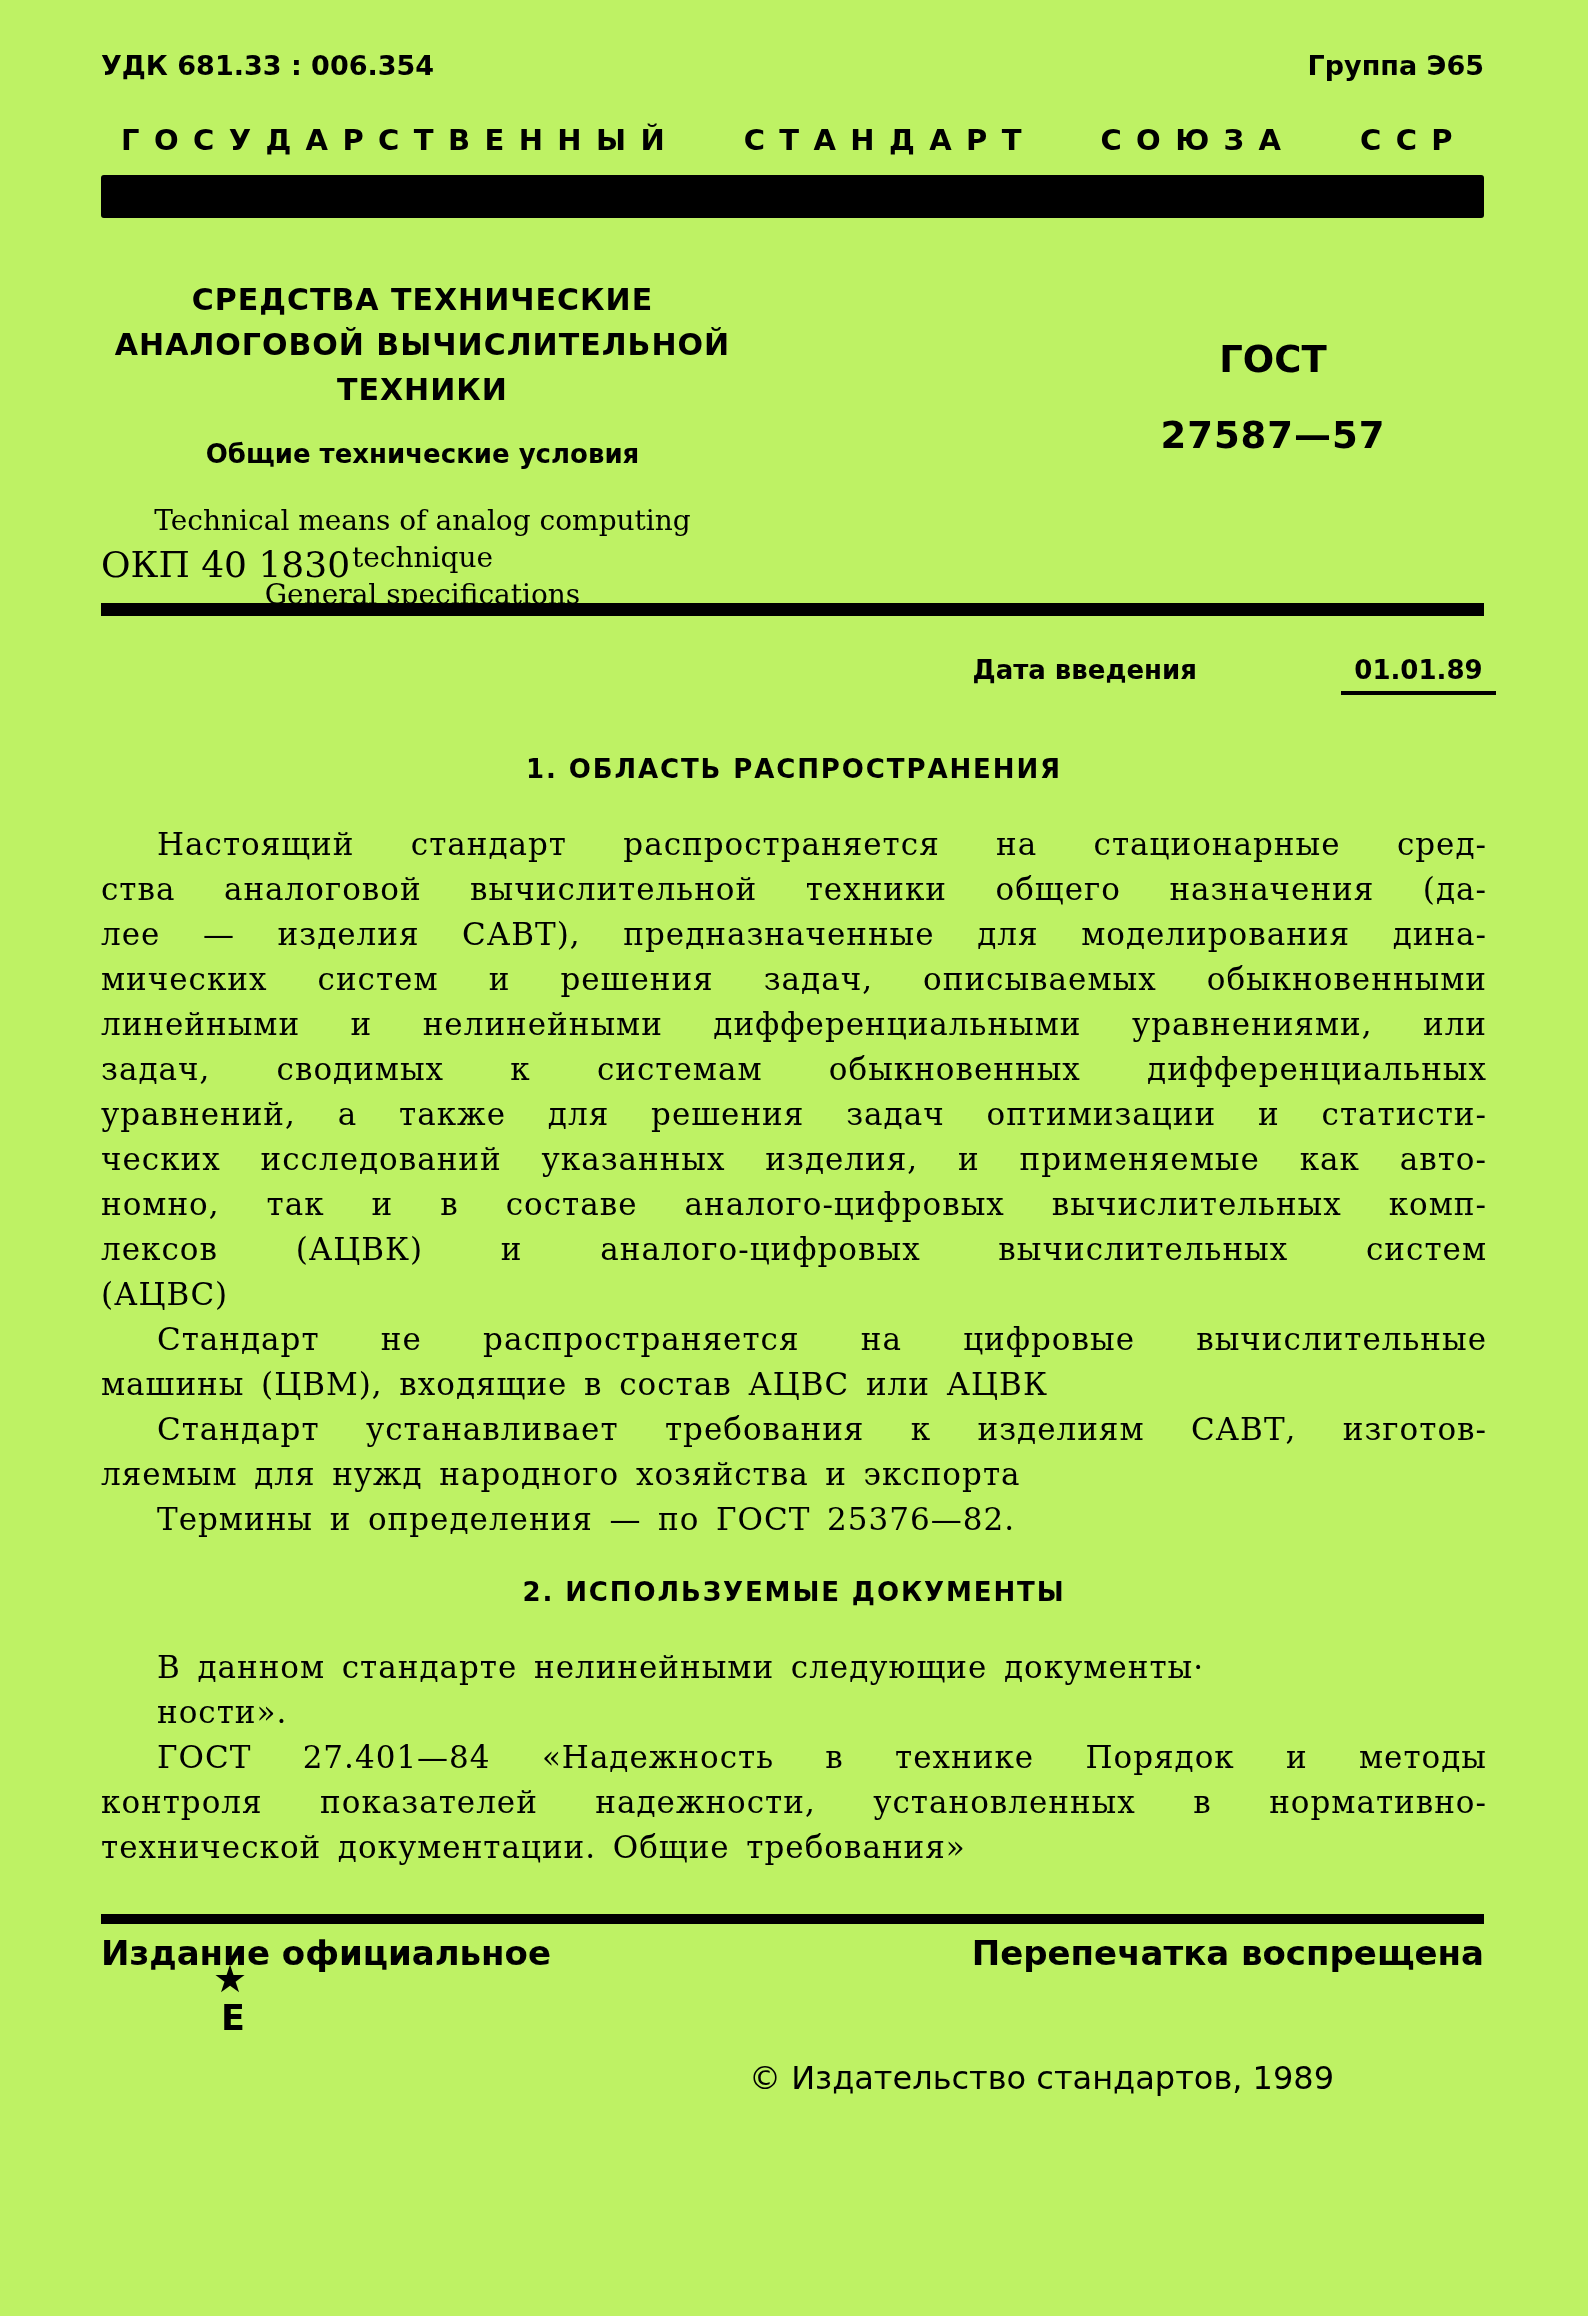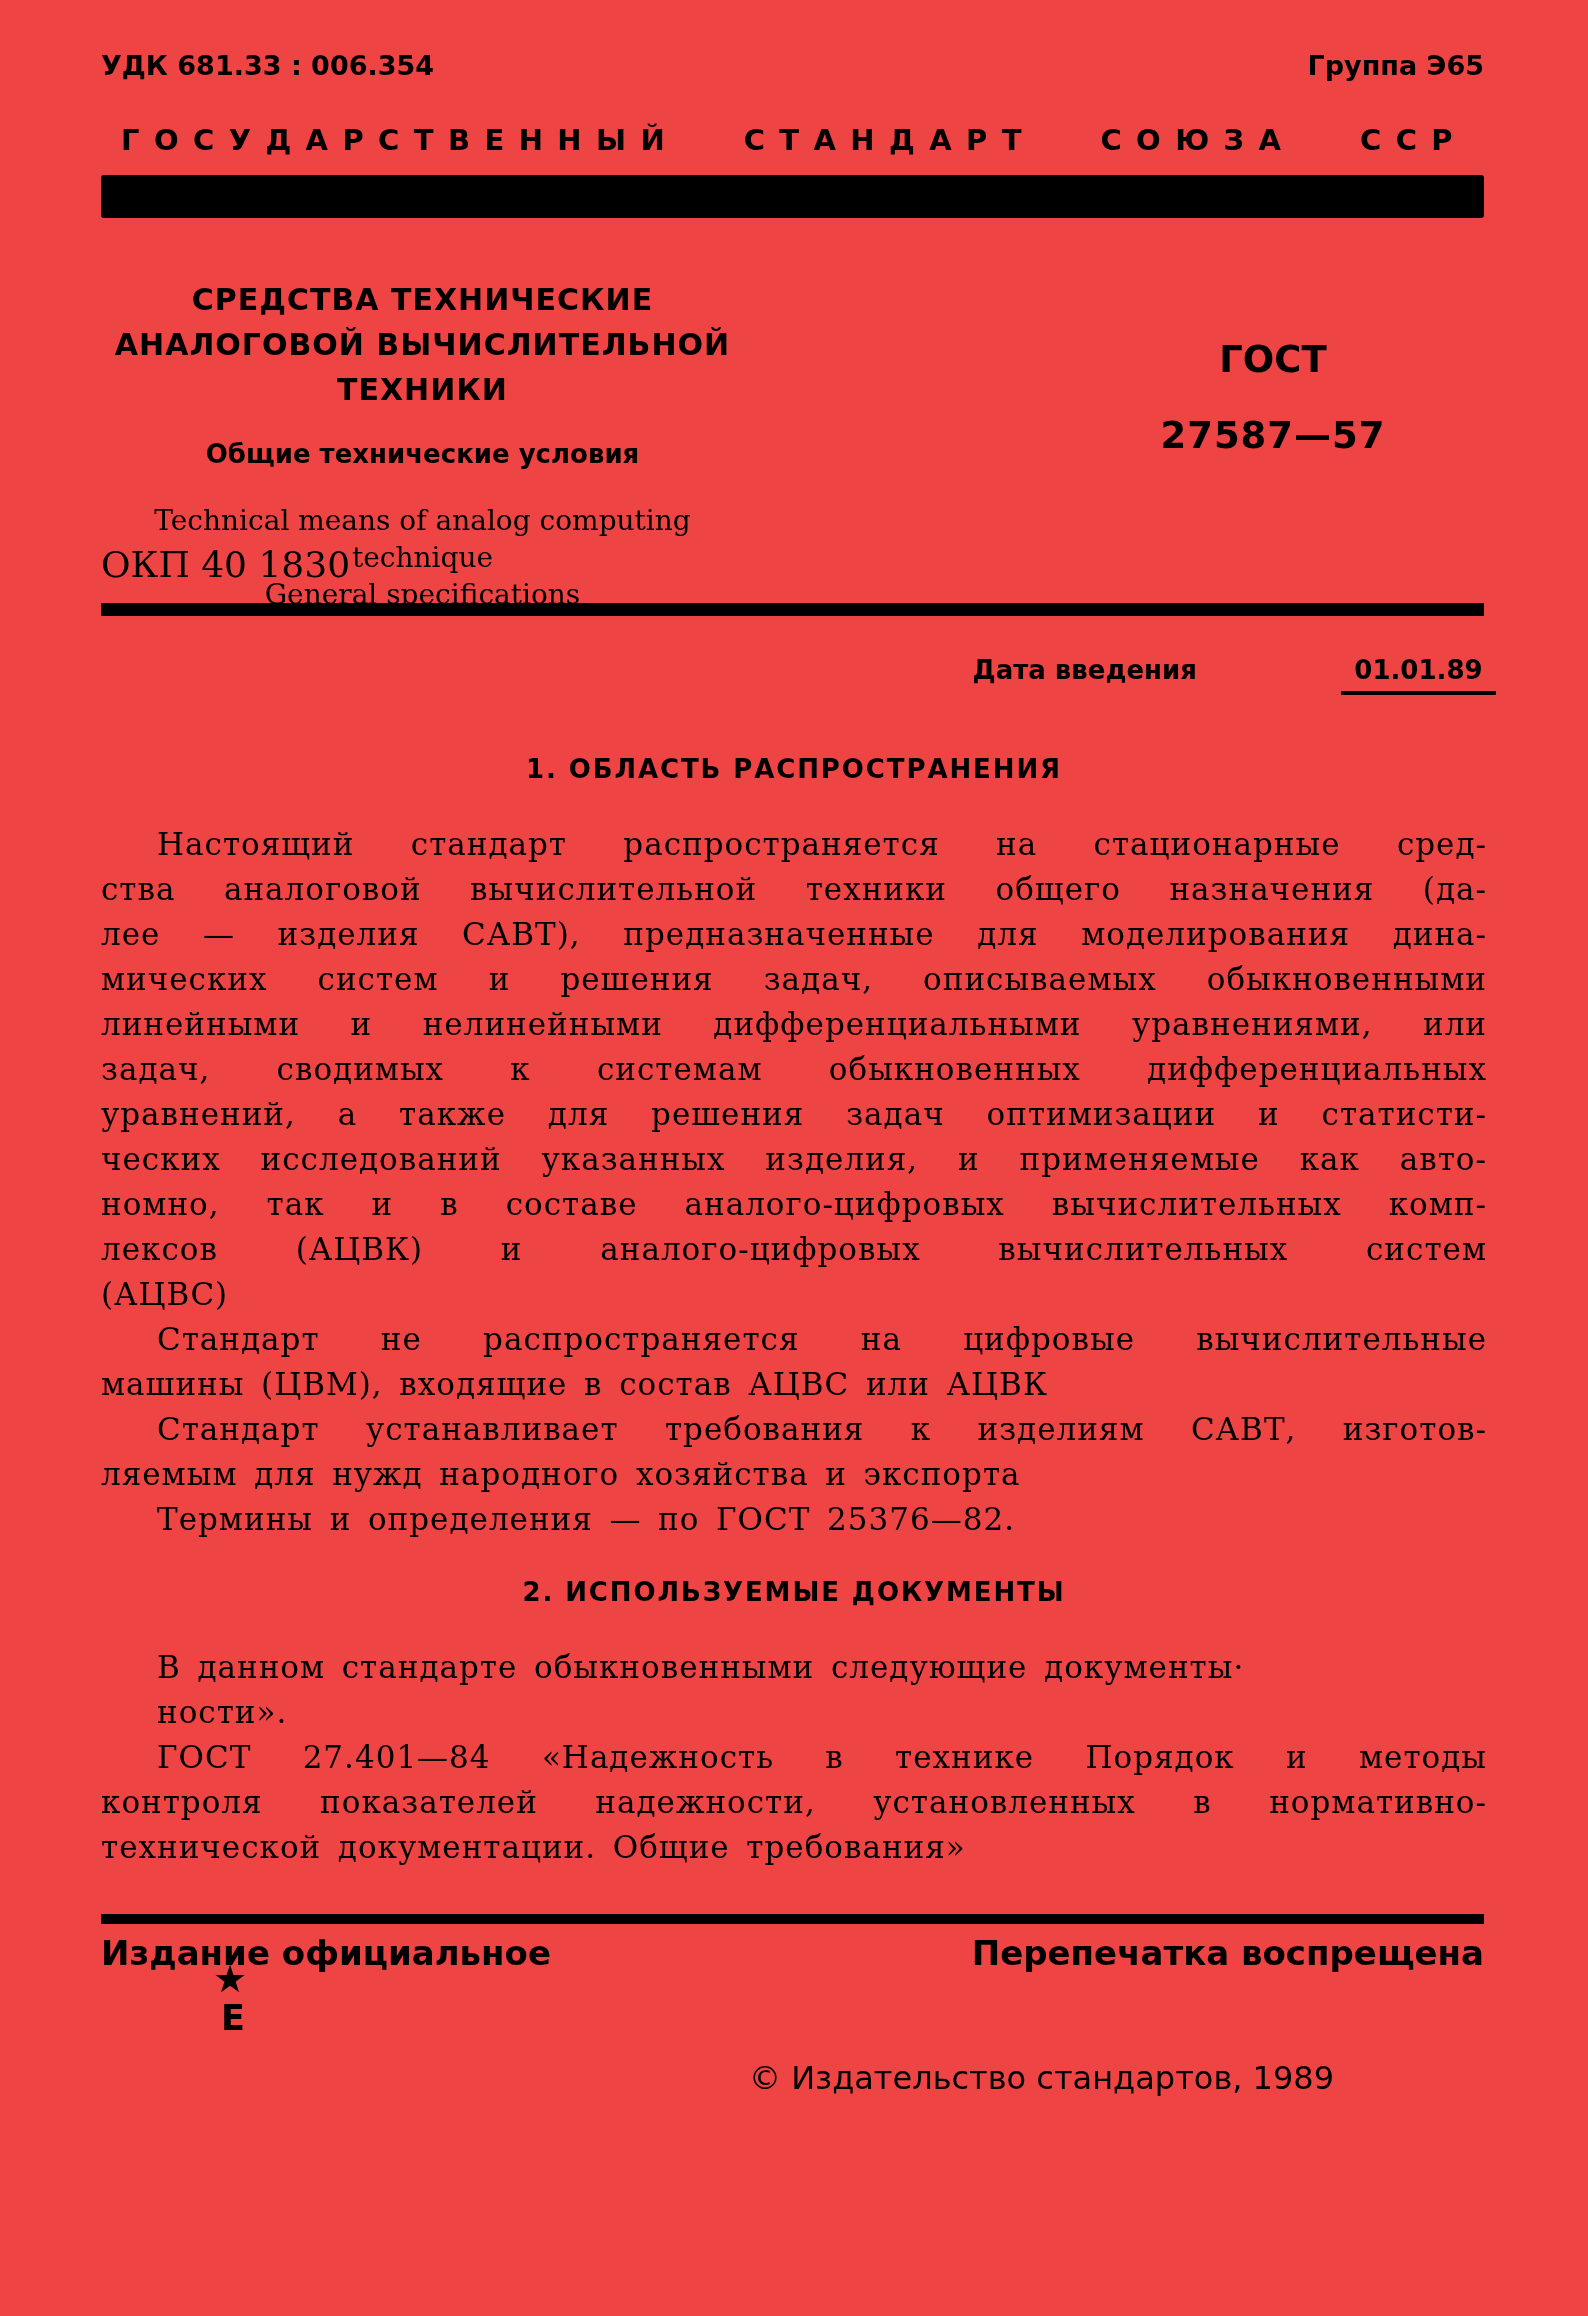--- a/index.html
+++ b/index.html
@@ -1,19 +1,19 @@
 <!DOCTYPE html>
 <html><head>
 <meta charset="utf-8">
 <style>
   html,body{margin:0;padding:0;background:#e8e8e8;}
   .page{
     position:relative;
     width:1588px;height:2316px;
-    background:#ef4444;
+    background:#bef264;
     color:#000;
     font-family:"DejaVu Serif", serif;
     overflow:hidden;
   }
   
   .udk-row{
     position:absolute;left:101px;top:50px;width:1383px;
     display:flex;justify-content:space-between;
     font-family:"DejaVu Sans", sans-serif;font-weight:bold;font-size:27px;
   }
@@ -160,21 +160,21 @@
         <div class="line last">ляемым для нужд народного хозяйства и экспорта</div>
       </div>
       <div class="para">
         <div class="line last">Термины и определения — по ГОСТ 25376—82.</div>
       </div>
     </div>
 
   <div class="sec-heading sec2-heading">2. ИСПОЛЬЗУЕМЫЕ ДОКУМЕНТЫ</div>
   <div class="body-text body2">
       <div class="para">
-        <div class="line last">В данном стандарте обыкновенными следующие документы·</div>
+        <div class="line last">В данном стандарте нелинейными следующие документы·</div>
       </div>
       <div class="para">
         <div class="line last">ности».</div>
       </div>
       <div class="para">
         <div class="line">ГОСТ 27.401—84 «Надежность в технике Порядок и методы</div>
         <div class="line">контроля показателей надежности, установленных в нормативно-</div>
         <div class="line last">технической документации. Общие требования»</div>
       </div>
     </div>

